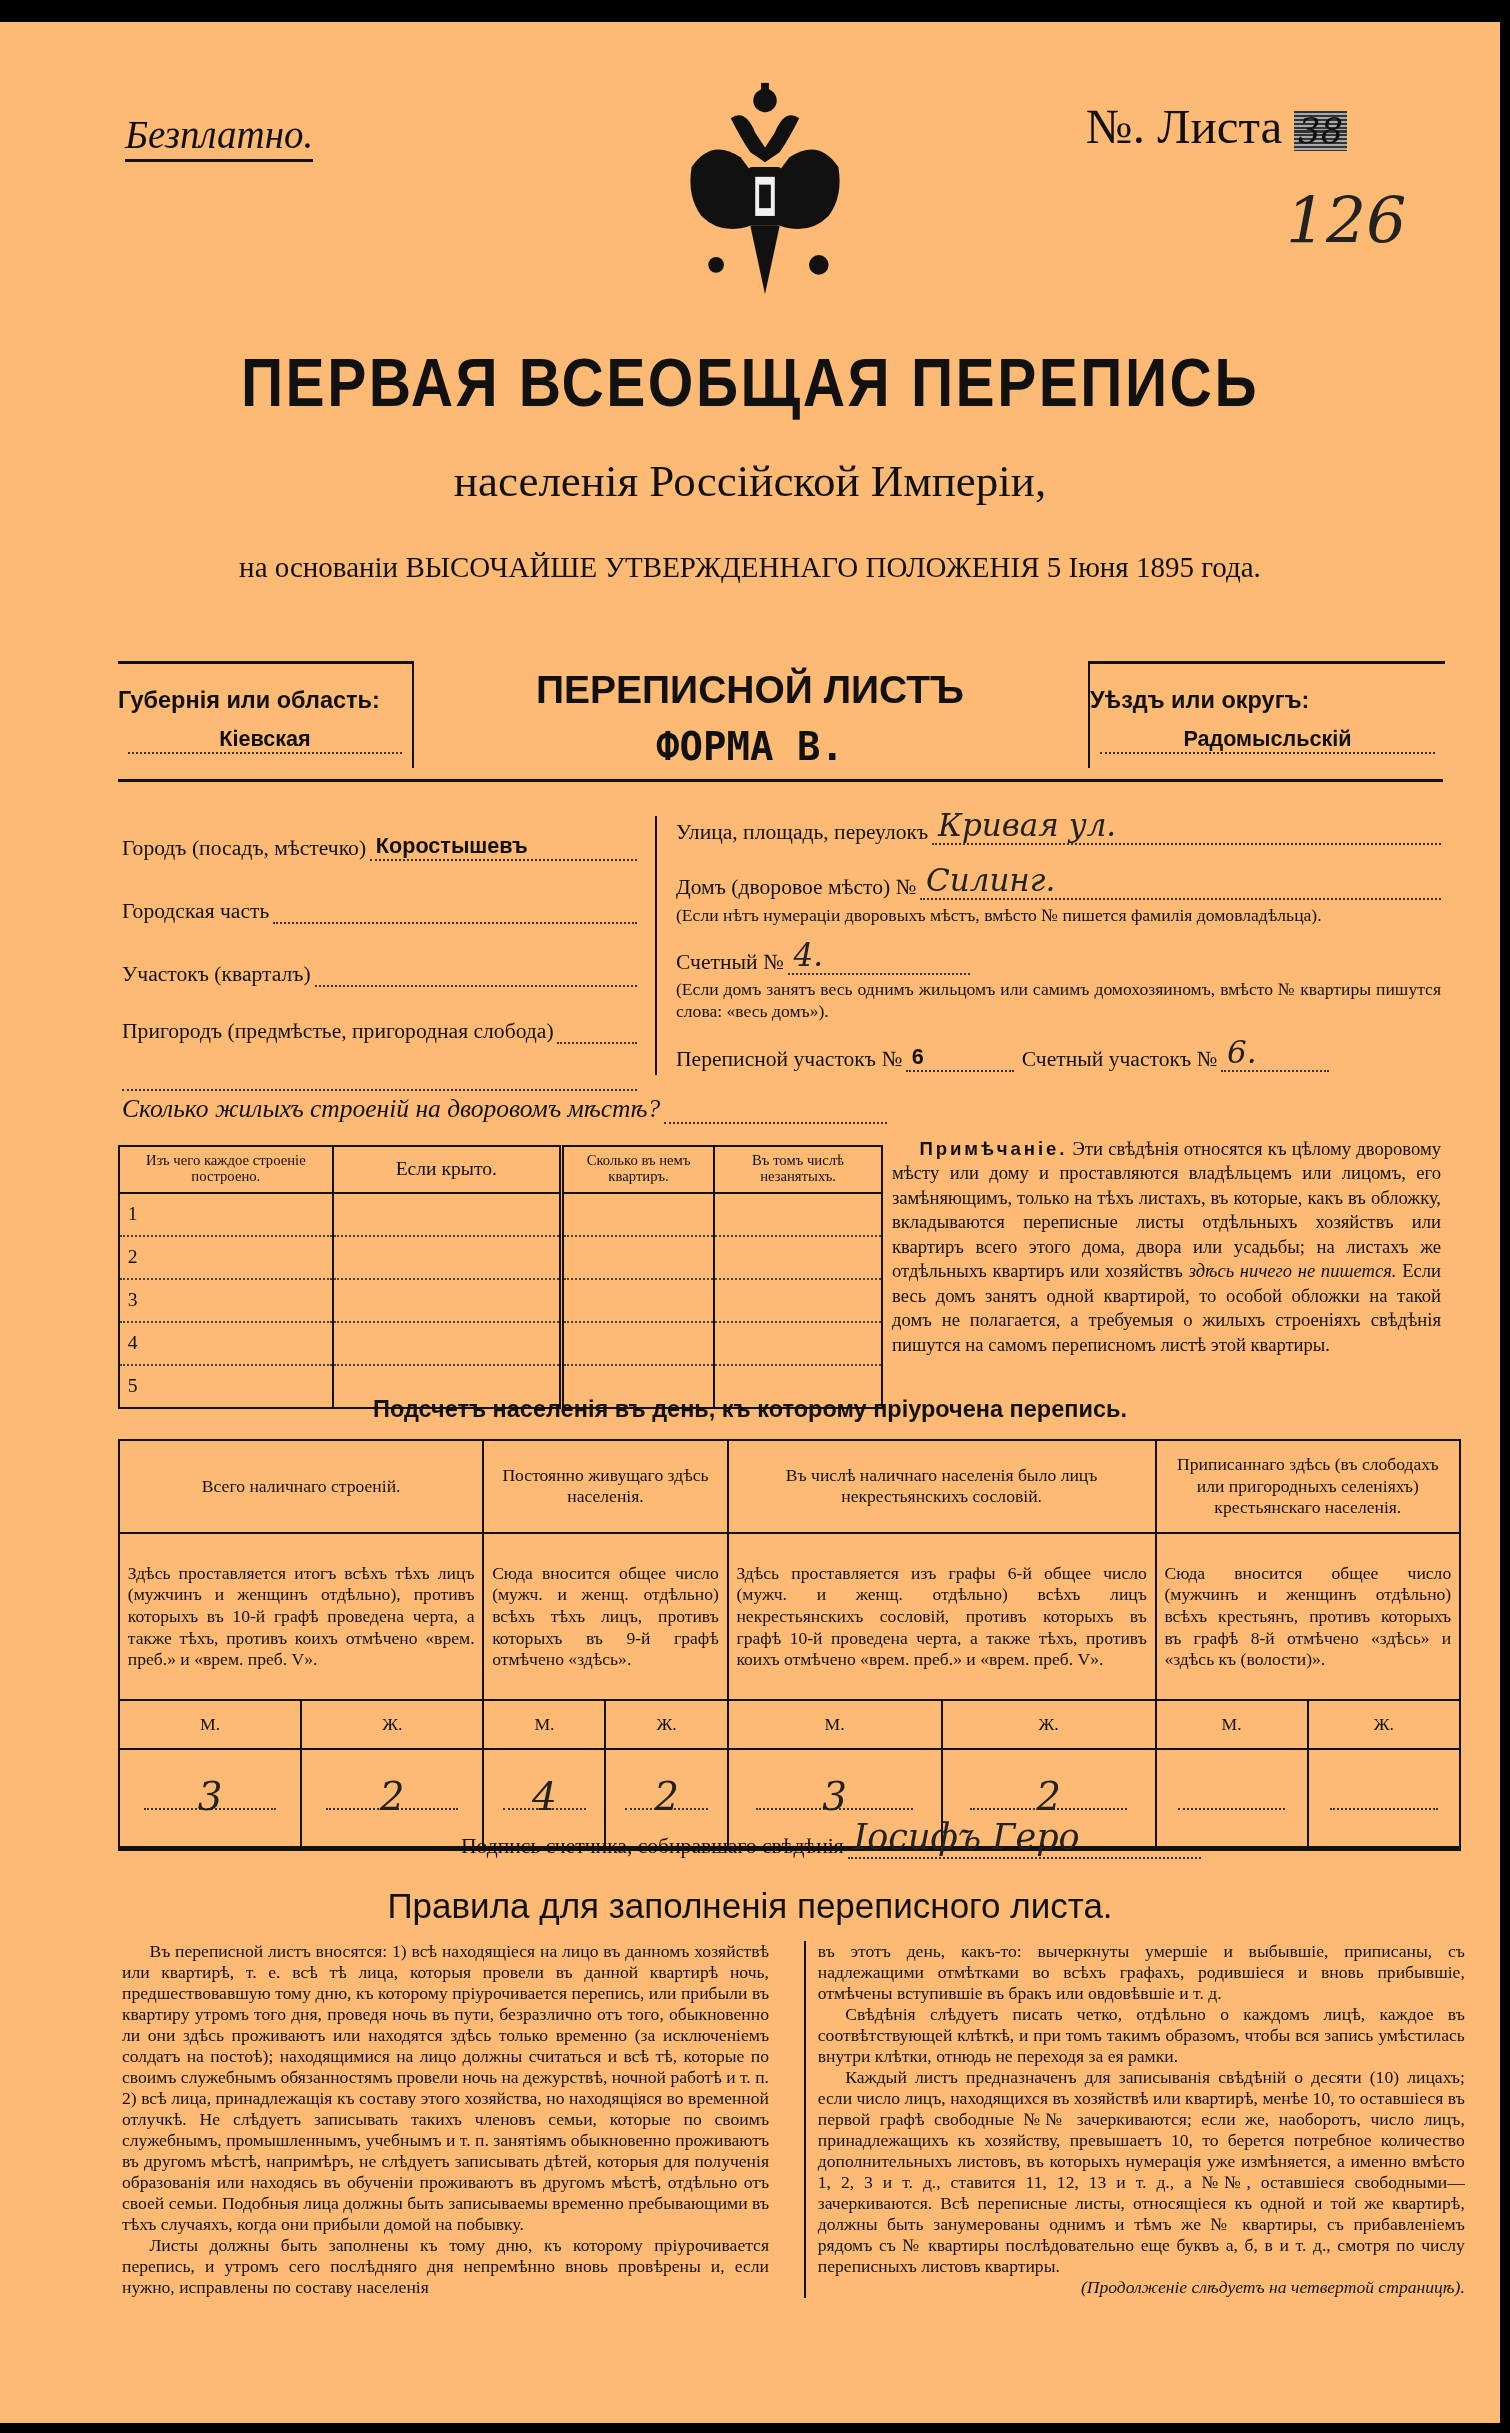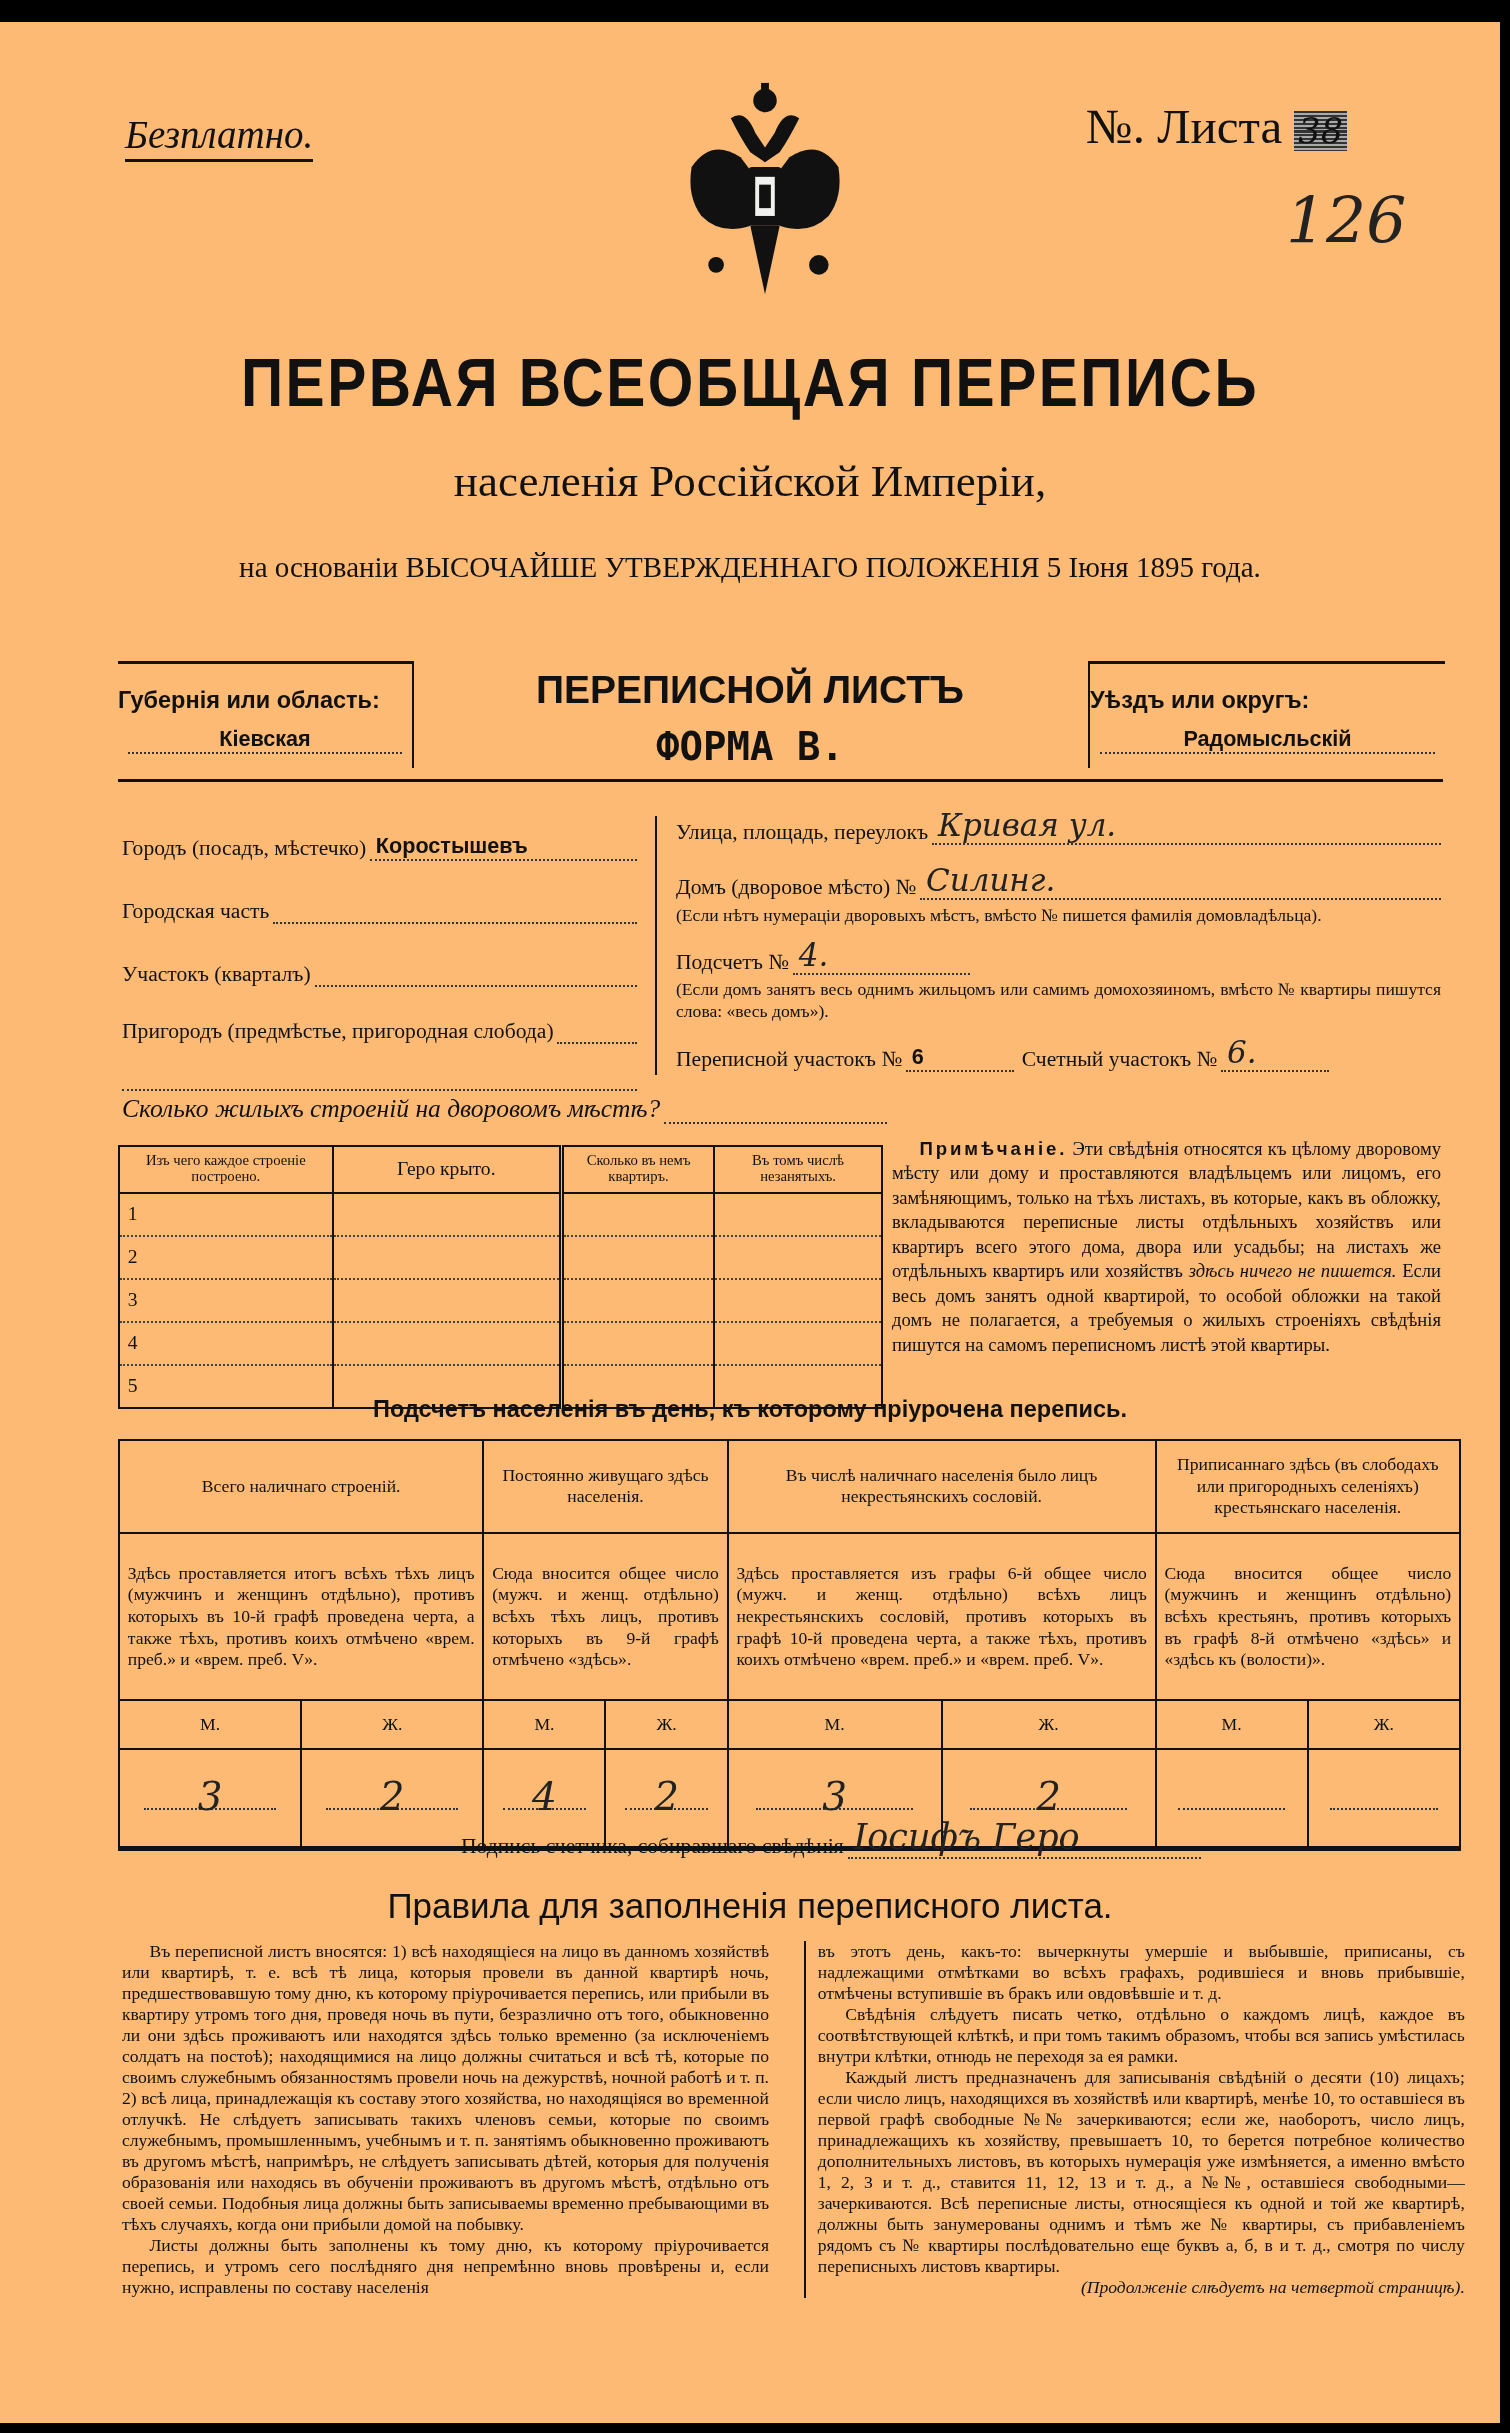--- a/index.html
+++ b/index.html
@@ -140,21 +140,21 @@
         </span>
     </div>
     <div class="row" style="height:55px;">
       <span class="lab">Домъ (дворовое мѣсто) №</span>
       <span class="fill">
           <span class="hand" style="font-size:31px;">Силинг.</span>
         </span>
     </div>
     <div class="small" style="margin-top:5.9px;">(Если нѣтъ нумераціи дворовыхъ мѣстъ, вмѣсто № пишется фамилія домовладѣльца).</div>
     <div class="row" style="height:49px;width:294px;">
-      <span class="lab">Подсчетъ №</span>
+      <span class="lab">Счетный №</span>
       <span class="fill">
           <span class="hand" style="font-size:31px;">4.</span>
         </span>
     </div>
     <div class="small" style="margin-top:3.9px;text-align:justify;line-height:21.6px;">(Если домъ занятъ весь однимъ жильцомъ или самимъ домохозяиномъ, вмѣсто № квартиры пишутся слова: «весь домъ»).</div>
     <div class="row" style="height:49px;">
       <span class="lab">Переписной участокъ №</span>
       <span class="fill" style="flex:0 0 108px;">
           <span style="font-weight:bold;font-family:'Liberation Sans',sans-serif;">6</span>
         </span>
@@ -169,21 +169,21 @@
     <span class="lab" style="font-style:italic;font-size:25.5px;">Сколько жилыхъ строеній на дворовомъ мѣстѣ?</span>
     <span class="fill">
         <span></span>
       </span>
   </div>
 
   <table class="abs bld">
     <thead>
       <tr>
         <th style="width:28%;">Изъ чего каждое строеніе построено.</th>
-        <th class="sv" style="width:30%;font-size:19.6px;">Геро крыто.</th>
+        <th class="sv" style="width:30%;font-size:19.6px;">Если крыто.</th>
         <th class="dv" style="width:20%;">Сколько въ немъ квартиръ.</th>
         <th class="sv" style="width:22%;">Въ томъ числѣ незанятыхъ.</th>
       </tr>
     </thead>
     <tbody>
       <tr>
           <td>1</td>
           <td class="sv"></td>
           <td class="dv"></td>
           <td class="sv"></td>

